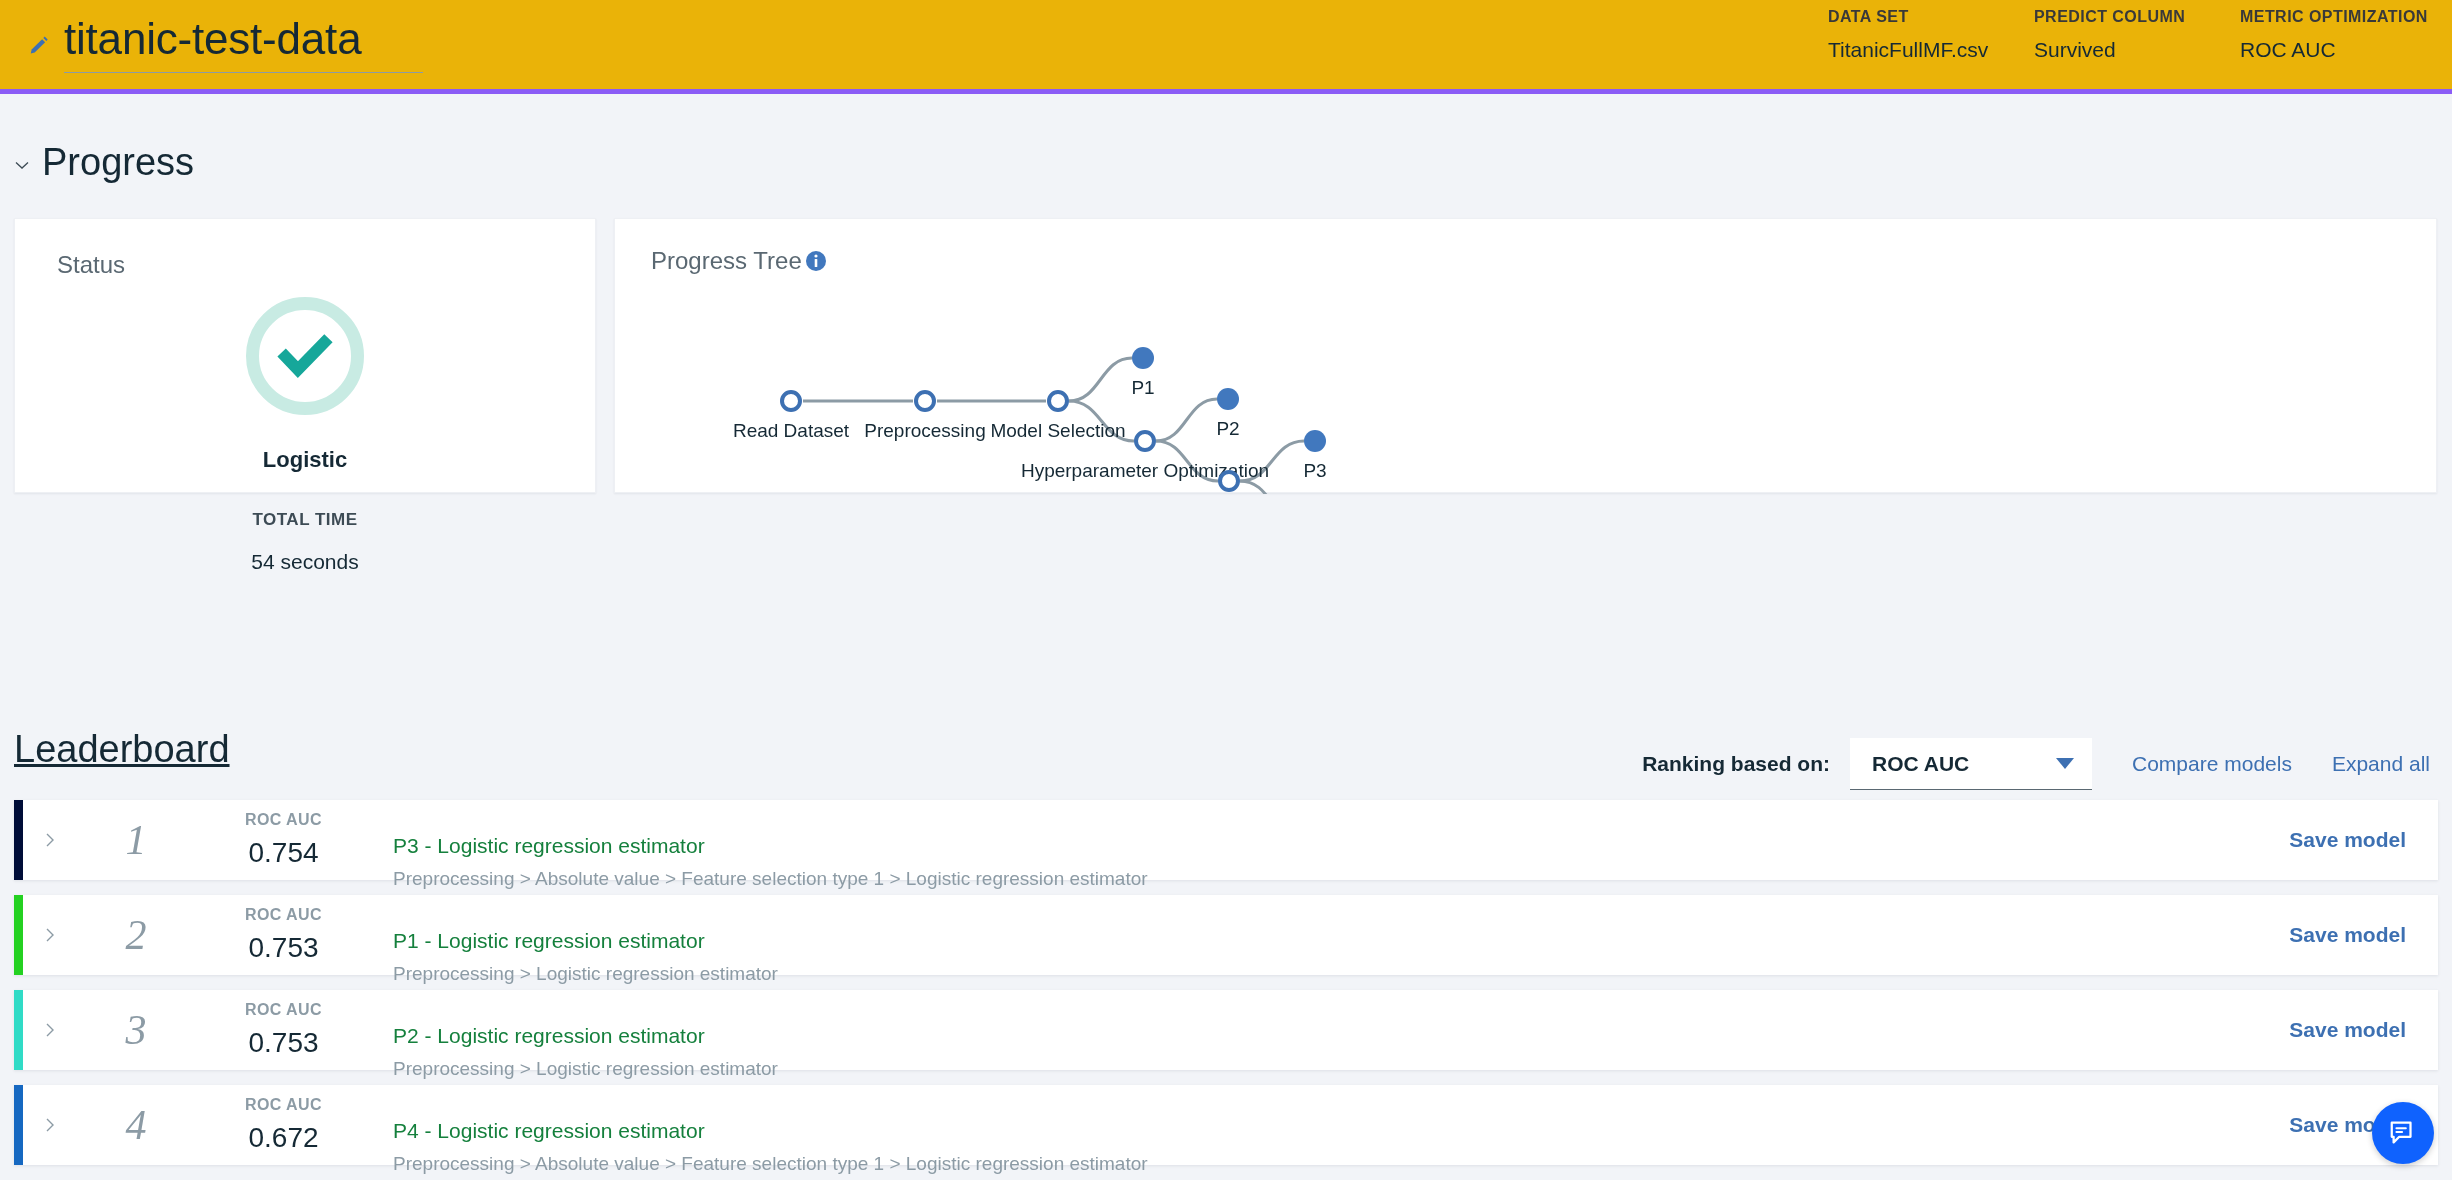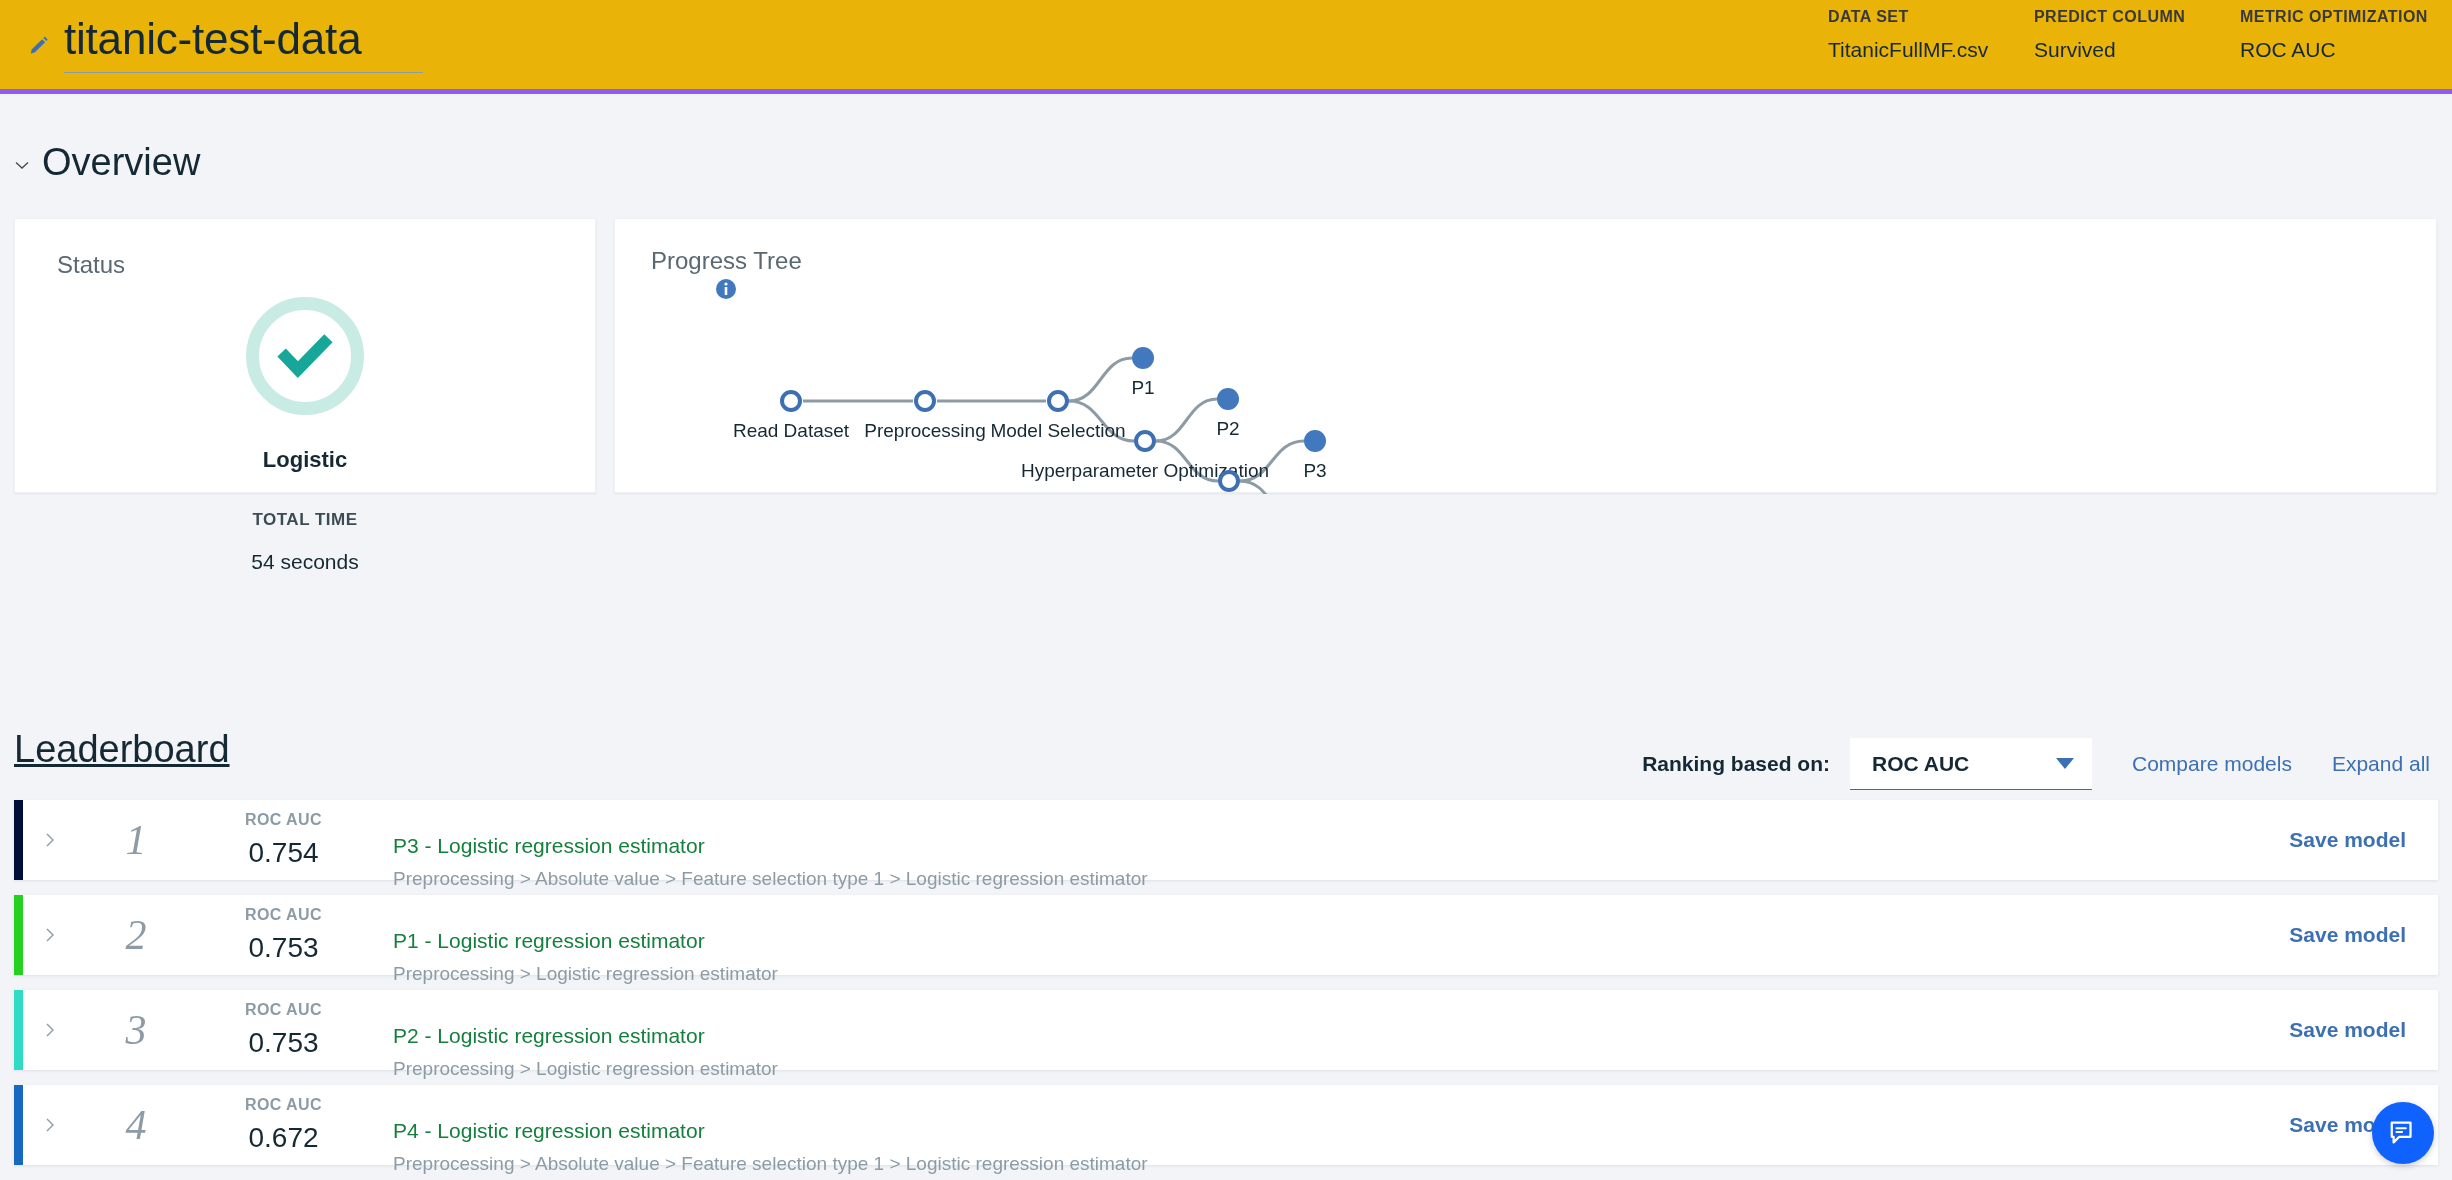--- a/index.html
+++ b/index.html
@@ -68,21 +68,21 @@
     border: 1px solid #eef0f4;
     box-shadow: 0 1px 2px rgba(20,35,60,.07);
   }
   .card-status { left: 14px; top: 218px; width: 582px; height: 275px; }
   .card-tree   { left: 614px; top: 218px; width: 1823px; height: 275px; }
 
   .card-heading {
     position: absolute; left: 42px; top: 32px;
     font-size: 24px; color: #5a6872; font-weight: 400;
   }
-  .card-heading.tree { left: 36px; top: 28px; display: flex; align-items: center; gap: 3px; flex-direction: column; }
+  .card-heading.tree { left: 36px; top: 28px; display: flex; align-items: center; gap: 3px; }
   .info-icon { width: 22px; height: 22px; display: inline-block; }
 
   
   .status-body {
     position: absolute; left: 0; top: 78px; width: 100%;
     display: flex; flex-direction: column; align-items: center;
   }
   .check-ring {
     width: 118px; height: 118px; border-radius: 50%;
     border: 13px solid #c8ebe3; background: #ffffff;
@@ -202,21 +202,21 @@
     </div>
   </div>
 </div>
 
 <div class="overview-head">
   <span class="chev-down">
     <svg viewBox="0 0 16 16" width="16" height="16">
       <path d="M2 5.5L8 11l6-5.5" fill="none" stroke="#3d4b55" stroke-width="1.3"></path>
     </svg>
   </span>
-  <div class="overview-title">Overview</div>
+  <div class="overview-title">Progress</div>
 </div>
 
 <div class="card card-status">
   <div class="card-heading">Status</div>
   <div class="status-body">
     <div class="check-ring">
       <svg viewBox="0 0 48 48" width="62" height="62">
         <path d="M9 24.5l9.5 10L39 13.5" fill="none" stroke="#16a79a" stroke-width="9" stroke-linecap="square" stroke-linejoin="miter"></path>
       </svg>
     </div>

